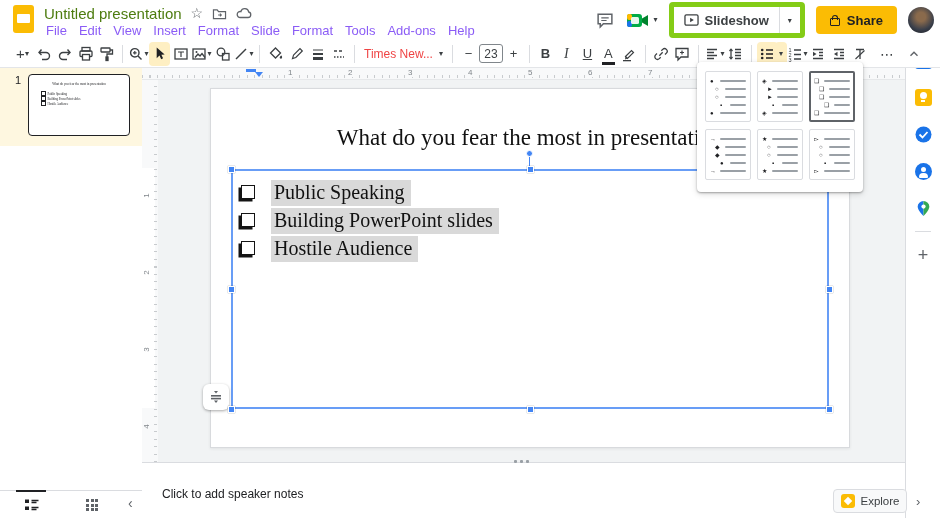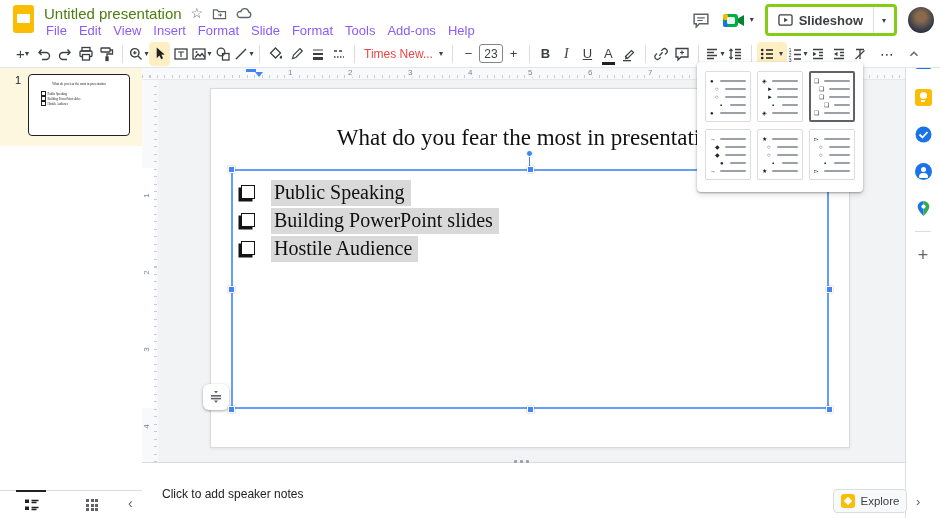--- a/index.html
+++ b/index.html
@@ -11,21 +11,21 @@
   .topbar{left:0;top:0;width:940px;height:40px;background:#fff;z-index:20;}
   .logo{left:13px;top:5px;width:21px;height:28px;background:#fbbc04;border-radius:3px;}
   .logo .slot{position:absolute;left:4px;top:9px;width:13px;height:9px;background:#fff;border-radius:1px;}
   .titlerow{left:44px;top:4px;height:18px;display:flex;align-items:center;gap:9px;}
   .doc-title{font-size:15px;color:#4d7c0f;}
   .t-ic{color:#5f6368;font-size:13px;line-height:1;display:flex;align-items:center;}
   .menubar{left:40px;top:22px;height:17px;display:flex;align-items:center;}
   .menubar .mi{font-size:13px;color:#8b5cf6;padding:0 6px;cursor:default;}
   .lastedit{font-size:12px;color:#5f6368;text-decoration:underline;margin-left:8px;white-space:nowrap;}
   .tb-right{right:6px;top:6px;height:28px;display:flex;align-items:center;gap:11px;}
-  .slideshow-btn{display:flex;align-items:center;height:26px;border:3px solid #84cc16;border-radius:4px;background:#fff;}
+  .slideshow-btn{display:flex;align-items:center;height:26px;border:5px solid #84cc16;border-radius:4px;background:#fff;}
   .ss-main{display:flex;align-items:center;gap:6px;padding:0 10px;height:100%;}
   .ss-label{font-size:13px;color:#3c4043;font-weight:bold;}
   .ss-caret{width:20px;height:100%;display:flex;align-items:center;justify-content:center;border-left:1px solid #dadce0;color:#3c4043;font-size:8px;}
   .share-btn{display:flex;align-items:center;gap:7px;background:#fbbc04;border-radius:4px;height:28px;padding:0 14px;}
   .share-label{font-size:13px;font-weight:bold;color:#202124;}
   .lock{width:8px;height:6px;border:1.4px solid #202124;border-radius:1px;position:relative;margin-top:3px;}
   .lock:before{content:'';position:absolute;left:1px;top:-4px;width:4px;height:4px;border:1.4px solid #202124;border-bottom:none;border-radius:3px 3px 0 0;}
   .avatar{width:26px;height:26px;border-radius:50%;background:radial-gradient(circle at 50% 38%,#8a6a4c 22%,#3a3f4a 62%,#14171d 100%);}
   .meet{display:flex;align-items:center;gap:3px;}
   .caret{font-size:8px;color:#3c4043;line-height:1;}
@@ -192,20 +192,24 @@
       </span>
       <span class="slideshow-btn">
         <span class="ss-main">
           <svg width="15" height="14" viewBox="0 0 16 15">
               <rect x="1" y="2" width="14" height="11" rx="1.5" fill="none" stroke="#3c4043" stroke-width="1.4"></rect>
               <path d="M6.5 5 L10.5 7.5 L6.5 10 Z" fill="#3c4043"></path>
             </svg>
           <span class="ss-label">Slideshow</span>
         </span>
         <span class="ss-caret">▾</span>
+      </span>
+      <span class="share-btn">
+        <span class="lock"></span>
+        <span class="share-label">Share</span>
       </span>
       <span class="avatar"></span>
     </div>
   </div>
 
   <div class="abs toolbar">
     <span class="tbtn">
       <span style="font-size:15px;color:#3c4043">+</span>
         <span class="caret">▾</span>
     </span>

